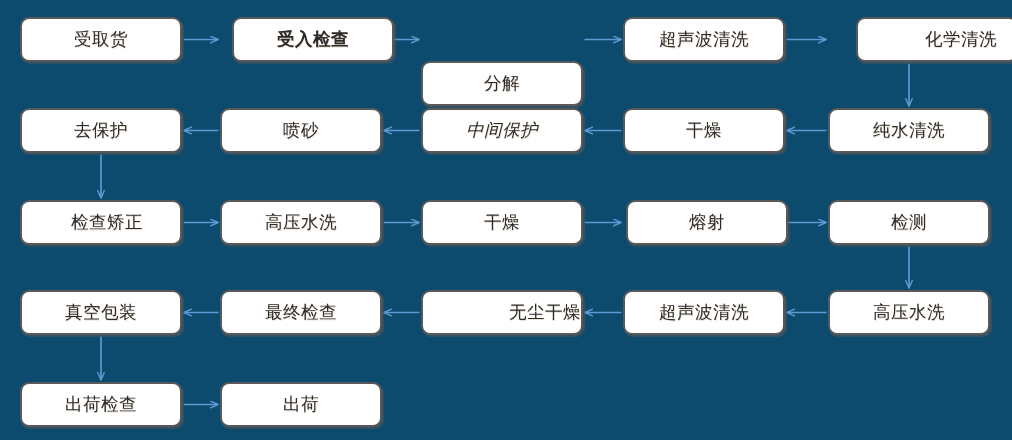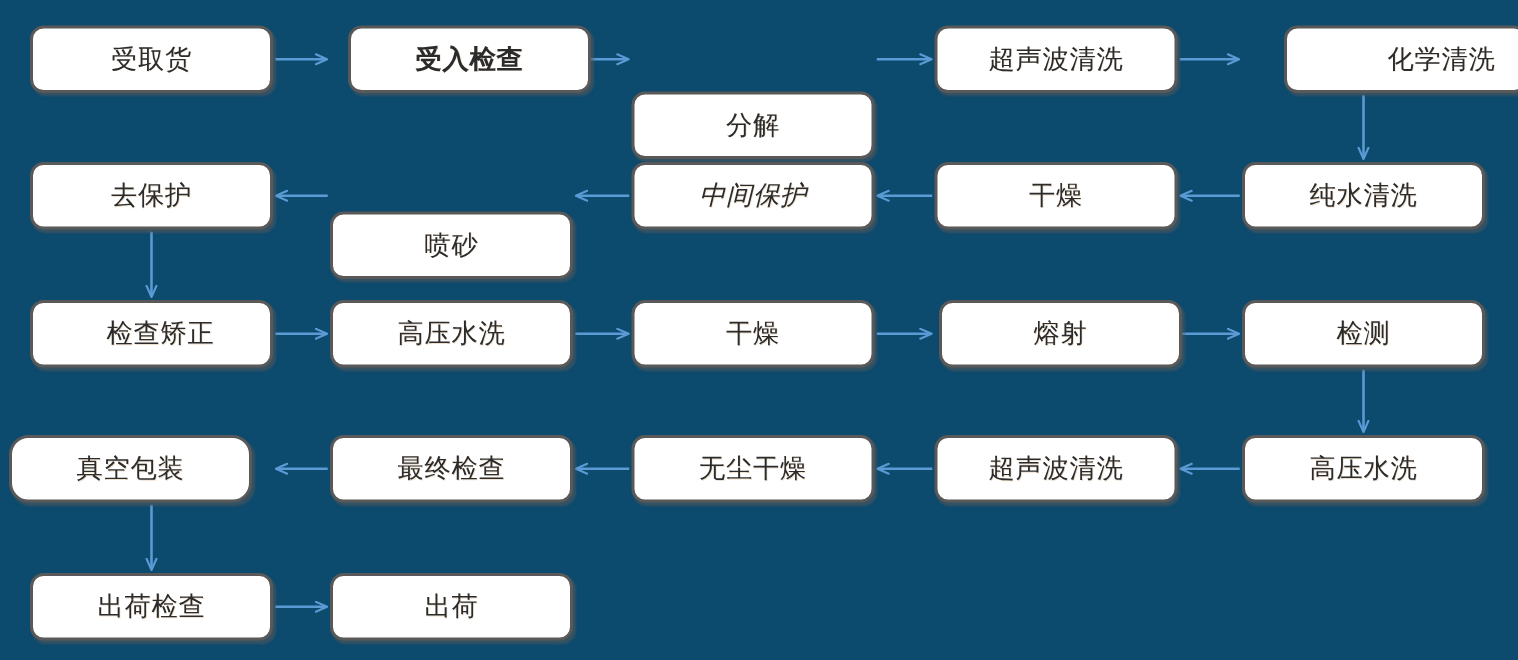--- a/index.html
+++ b/index.html
@@ -99,21 +99,21 @@
       </div>
       <div class="node" style="left: 828px; top: 108px;">
         <span class="node-label">纯水清洗</span>
       </div>
       <div class="node" style="left: 623px; top: 108px;">
         <span class="node-label">干燥</span>
       </div>
       <div class="node" style="left: 421px; top: 108px; font-style: italic;">
         <span class="node-label">中间保护</span>
       </div>
-      <div class="node" style="left: 220px; top: 108px; margin-top: 33px;">
+      <div class="node" style="left: 220px; top: 108px;">
         <span class="node-label">喷砂</span>
       </div>
       <div class="node" style="left: 20px; top: 108px;">
         <span class="node-label">去保护</span>
       </div>
       <div class="node" style="left: 20px; top: 200px; padding-left: 12px;">
         <span class="node-label">检查矫正</span>
       </div>
       <div class="node" style="left: 220px; top: 200px;">
         <span class="node-label">高压水洗</span>
@@ -126,27 +126,27 @@
       </div>
       <div class="node" style="left: 828px; top: 200px;">
         <span class="node-label">检测</span>
       </div>
       <div class="node" style="left: 828px; top: 290px;">
         <span class="node-label">高压水洗</span>
       </div>
       <div class="node" style="left: 623px; top: 290px;">
         <span class="node-label">超声波清洗</span>
       </div>
-      <div class="node" style="left: 421px; top: 290px;">
+      <div class="node" style="left: 421px; top: 290px; justify-content: flex-end;">
         <span class="node-label">无尘干燥</span>
       </div>
       <div class="node" style="left: 220px; top: 290px;">
         <span class="node-label">最终检查</span>
       </div>
-      <div class="node" style="left: 6px; top: 290px; border-radius: 13px;">
+      <div class="node" style="left: 20px; top: 290px;">
         <span class="node-label">真空包装</span>
       </div>
       <div class="node" style="left: 20px; top: 382px;">
         <span class="node-label">出荷检查</span>
       </div>
       <div class="node" style="left: 220px; top: 382px;">
         <span class="node-label">出荷</span>
       </div>
     </div>
 </div>

